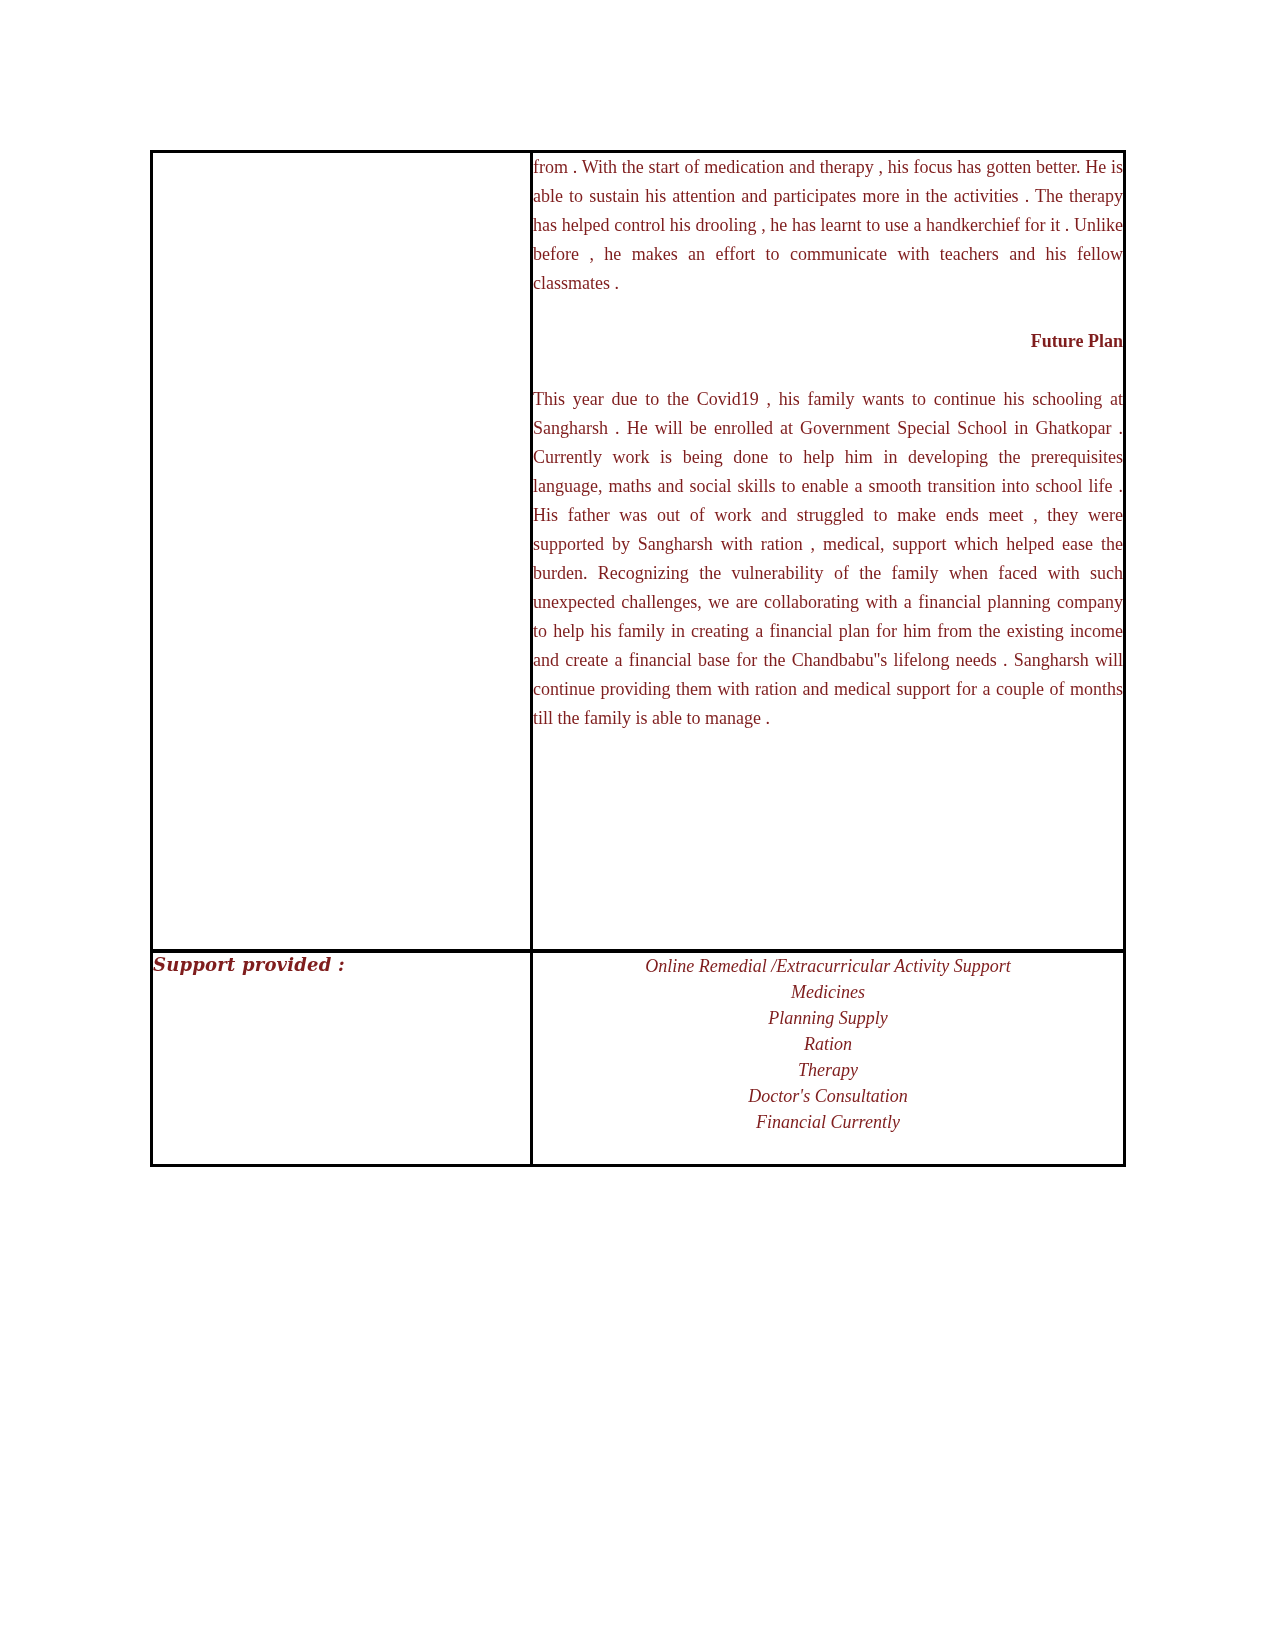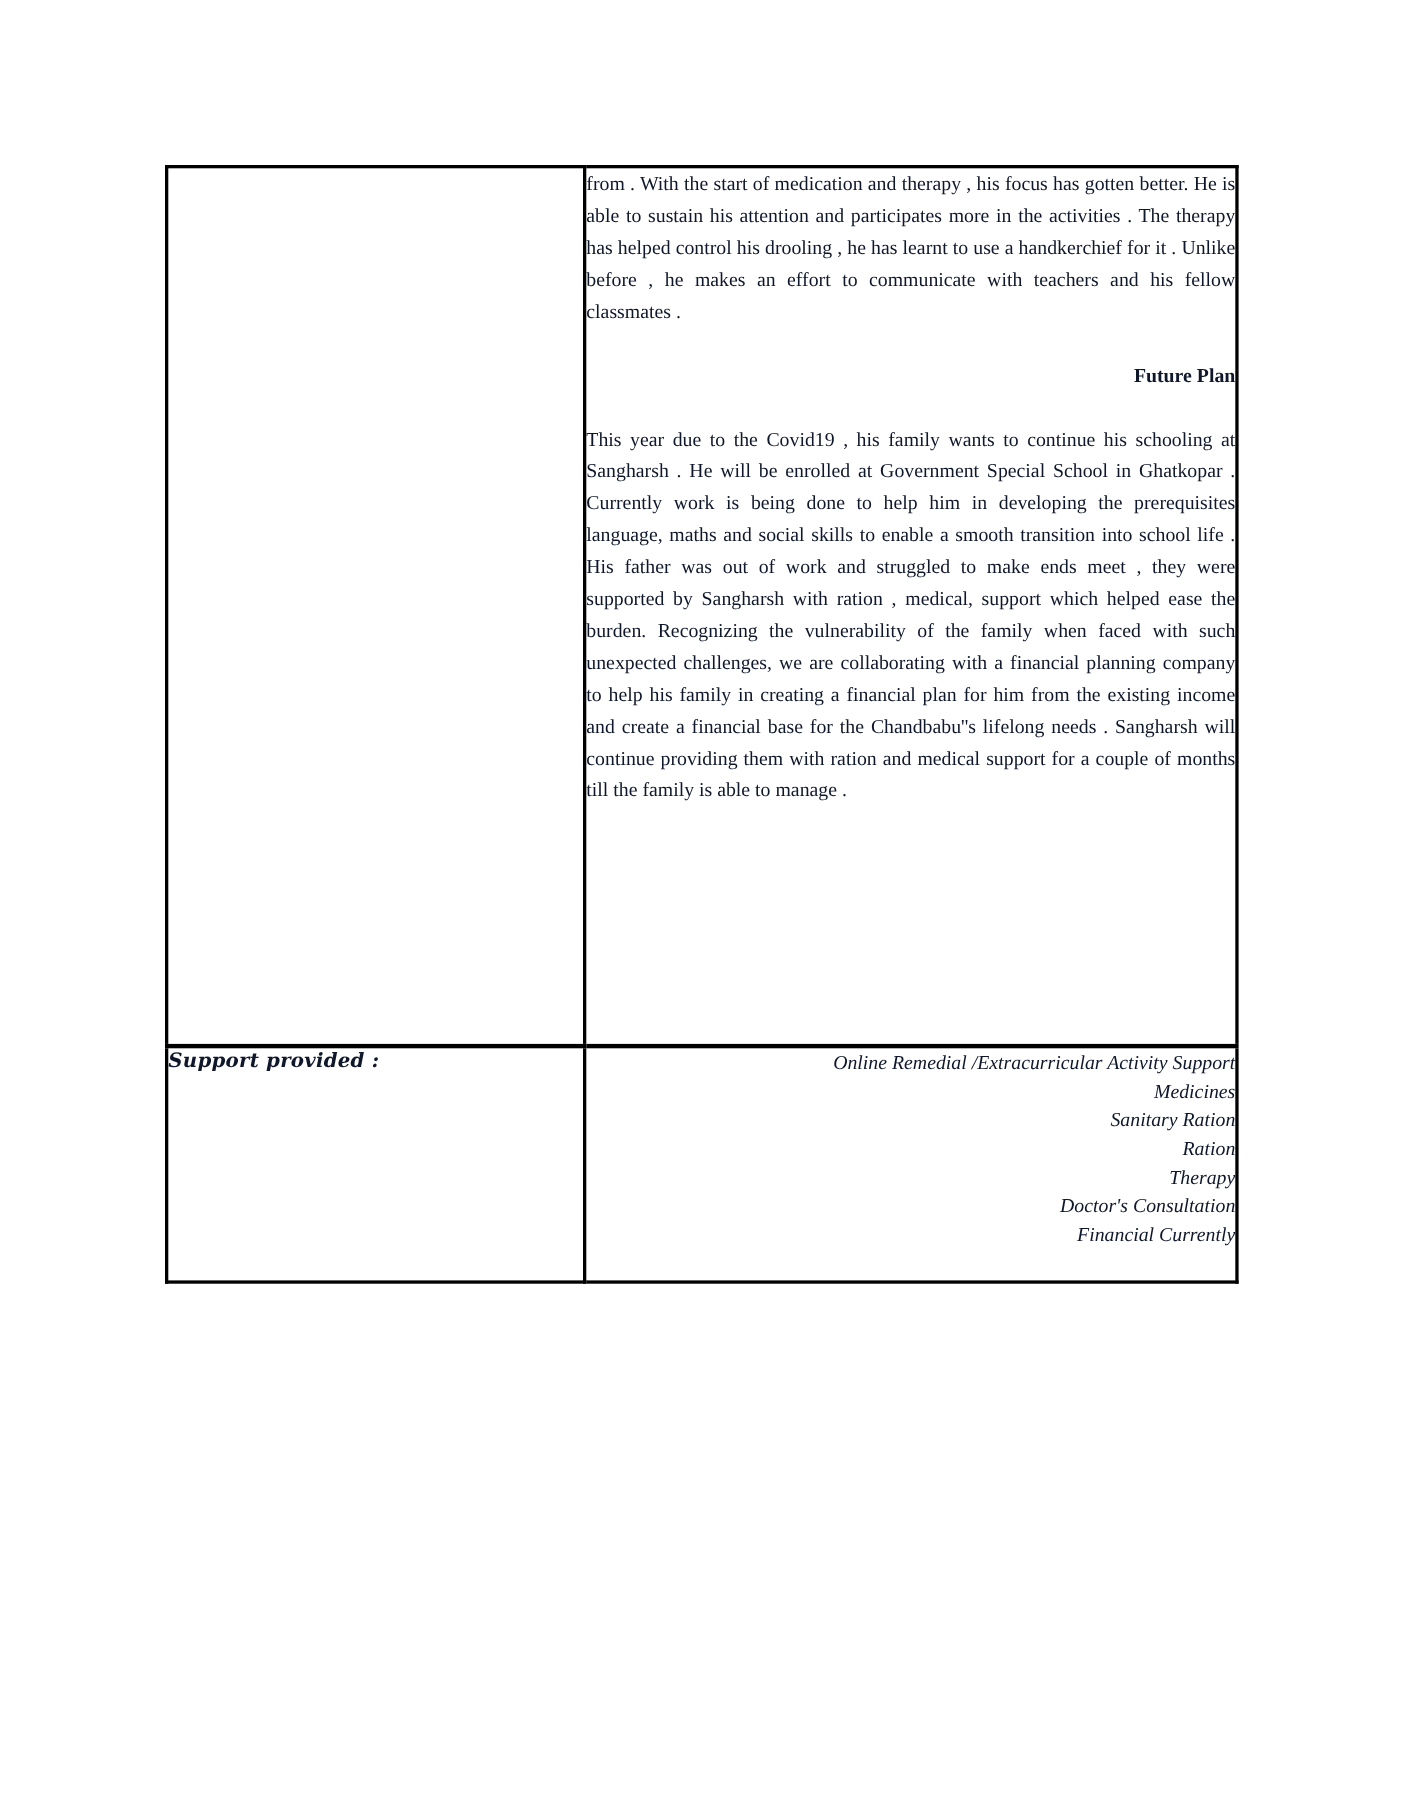--- a/index.html
+++ b/index.html
@@ -8,21 +8,21 @@
     background: #ffffff;
     width: 1275px;
     height: 1650px;
     font-family: "Liberation Serif", serif;
   }
   .page {
     position: relative;
     width: 1275px;
     height: 1650px;
     background: #ffffff;
-    color: #0f172a;
+    color: #7f1d1d;
     overflow: hidden;
   }
   table.doc-table {
     position: absolute;
     left: 150px;
     top: 150px;
     width: 973px;
     border-collapse: collapse;
     table-layout: fixed;
   }
@@ -62,21 +62,21 @@
     font-size: 18px;
     line-height: 24px;
     letter-spacing: 0.2px;
   }
   .content-cell-support {
     padding: 12px 14px 0 13px;
   }
   .support-item {
     font-size: 18px;
     line-height: 26px;
-    text-align: right;
+    text-align: center;
   }
 </style>
 </head>
 <body>
 
 <div class="page">
   <table class="doc-table">
     <colgroup>
       <col class="col-label">
       <col class="col-content">
@@ -90,21 +90,21 @@
           <p class="para">This year due to the Covid19 , his family wants to continue his schooling at Sangharsh . He will be enrolled at Government Special School in Ghatkopar . Currently work is being done to help him in developing the prerequisites language, maths and social skills to enable a smooth transition into school life . His father was out of work and struggled to make ends meet , they were supported by Sangharsh with ration , medical, support which helped ease the burden.   Recognizing the vulnerability of the family when faced with such unexpected challenges, we are collaborating with a financial planning company to help his family in creating a financial plan for him  from the existing income and create a financial base for the Chandbabu''s  lifelong needs . Sangharsh will continue providing them with ration and medical support for a couple of months till the family is able to manage  .</p>
         </td>
       </tr>
       <tr class="row-support">
         <td class="label-cell">
           <span class="row-label">Support provided :</span>
         </td>
         <td class="content-cell-support">
           <div class="support-item">Online Remedial /Extracurricular Activity Support</div>
           <div class="support-item">Medicines</div>
-          <div class="support-item">Sanitary Ration</div>
+          <div class="support-item">Planning Supply</div>
           <div class="support-item">Ration</div>
           <div class="support-item">Therapy</div>
           <div class="support-item">Doctor's Consultation</div>
           <div class="support-item">Financial Currently</div>
         </td>
       </tr>
     </tbody>
   </table>
 </div>
 

